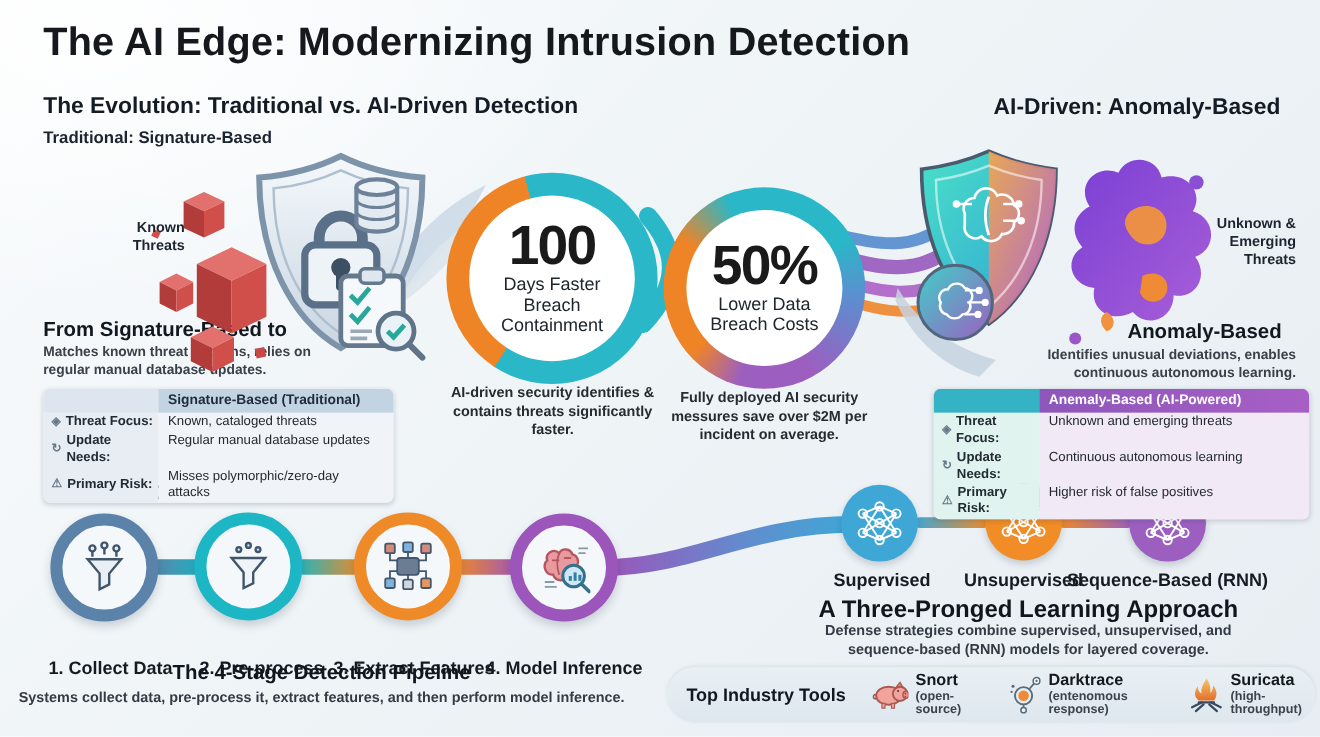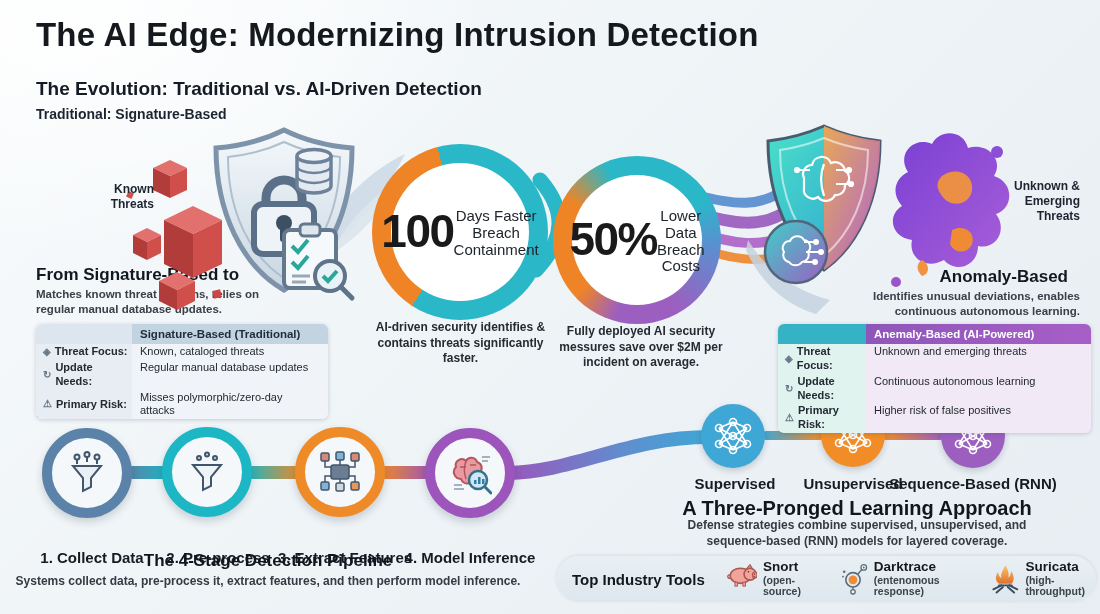--- a/index.html
+++ b/index.html
@@ -23,21 +23,21 @@
   .intro-heading{left:36px;top:265px;font-size:17px;font-weight:bold;color:#12181f;white-space:nowrap;}
   .intro-body{left:36px;top:287px;width:225px;font-size:11.5px;font-weight:bold;color:#3a4049;line-height:1.3;}
   .outro-heading{left:878px;top:267px;width:190px;text-align:right;font-size:17px;font-weight:bold;color:#12181f;}
   .outro-body{left:840px;top:289px;width:240px;text-align:right;font-size:11.5px;font-weight:bold;color:#3a4049;line-height:1.3;}
   
   .stat-ring{border-radius:50%;padding:19px;box-sizing:border-box;z-index:3;}
   #ring-100{left:372px;top:144px;width:176px;height:176px;
     background:conic-gradient(#2ab7c8 0deg 213deg,#ef8427 213deg 345deg,#2ab7c8 345deg 360deg);}
   #ring-50{left:553px;top:156px;width:168px;height:168px;
     background:conic-gradient(#2ab7c8 0deg 60deg,#5b8fd0 95deg,#9c5fc0 150deg 195deg,#ef8427 228deg 300deg,#2ab7c8 338deg 360deg);}
-  .stat-inner{width:100%;height:100%;border-radius:50%;background:#fff;display:flex;flex-direction:row;align-items:center;justify-content:center;}
+  .stat-inner{width:100%;height:100%;border-radius:50%;background:#fff;display:flex;flex-direction:column;align-items:center;justify-content:center;}
   .stat-value{font-size:46px;font-weight:bold;letter-spacing:-1.5px;color:#1a1a1a;line-height:.95;}
   .stat-label{margin-top:3px;font-size:15px;font-weight:normal;text-align:center;line-height:1.13;color:#20262d;}
   .stat-label span{display:block;}
   .stat-caption{text-align:center;font-size:12px;font-weight:bold;color:#262b31;line-height:1.3;z-index:4;}
   #cap-100{left:363px;top:320px;width:195px;}
   #cap-50{left:547px;top:324px;width:188px;}
   
   .cmp-table{border-radius:6px;overflow:hidden;font-size:11px;line-height:1.25;
     box-shadow:0 1px 4px rgba(40,60,80,.22);z-index:6;}
   .t-head,.t-row{display:grid;}
@@ -82,35 +82,36 @@
   #llink-2{left:882px;width:62px;background:linear-gradient(90deg,#f18c26,#9c5fc0);}
   .model-label{top:475px;transform:translateX(-50%);font-size:15px;font-weight:bold;color:#151b22;white-space:nowrap;}
   .learn-title{left:857px;top:497px;transform:translateX(-50%);font-size:20px;font-weight:bold;color:#10161d;white-space:nowrap;}
   .learn-caption{left:857px;top:517px;transform:translateX(-50%);font-size:12px;font-weight:bold;color:#343b44;line-height:1.35;text-align:center;white-space:nowrap;}
   .learn-caption span{display:block;}
   
   .tools-bar{left:556px;top:556px;width:540px;height:46px;border-radius:24px;
     background:linear-gradient(180deg,#e9f0f4,#dde7ed);box-shadow:0 -1px 3px rgba(60,80,100,.12);
     display:flex;align-items:center;padding:0 0 0 16px;box-sizing:border-box;z-index:5;}
   .tools-heading{font-size:15px;font-weight:bold;color:#12181f;white-space:nowrap;}
-  .tool-item{display:flex;align-items:flex-start;gap:6px;margin-left:22px;}
+  .tool-item{display:flex;align-items:center;gap:6px;margin-left:22px;}
   .tool-text{display:flex;flex-direction:column;line-height:1.1;}
   .tool-name{font-size:13.5px;font-weight:bold;color:#15181c;}
   .tool-sub{font-size:10.5px;font-weight:bold;color:#3c434b;}
   svg{display:block;}
 </style>
 </head>
 <body>
 
 <div class="canvas">
   <div class="abs bg-glow"></div>
 
   <div class="abs page-title">The AI Edge: Modernizing Intrusion Detection</div>
   <div class="abs sec-heading">The Evolution: Traditional vs. AI-Driven Detection</div>
   <div class="abs sub-heading">Traditional: Signature-Based</div>
+  <div class="abs ai-heading">AI-Driven: Anomaly-Based</div>
 
   <svg class="abs" style="left:125px;top:132px;width:110px;height:180px;z-index:2" viewBox="0 0 110 180">
     <g>
       <polygon points="45,28 62,36 45,44 28,36" fill="#e2706c"></polygon>
         <polygon points="28,36 45,44 45,66 28,58" fill="#b23c39"></polygon>
         <polygon points="62,36 45,44 45,66 62,58" fill="#d14f4b"></polygon>
       <polygon points="68,74 97,88 68,102 39,88" fill="#e2706c"></polygon>
         <polygon points="39,88 68,102 68,146 39,132" fill="#b23c39"></polygon>
         <polygon points="97,88 68,102 68,146 97,132" fill="#d14f4b"></polygon>
       <polygon points="22,96 36,103 22,110 8,103" fill="#e2706c"></polygon>

